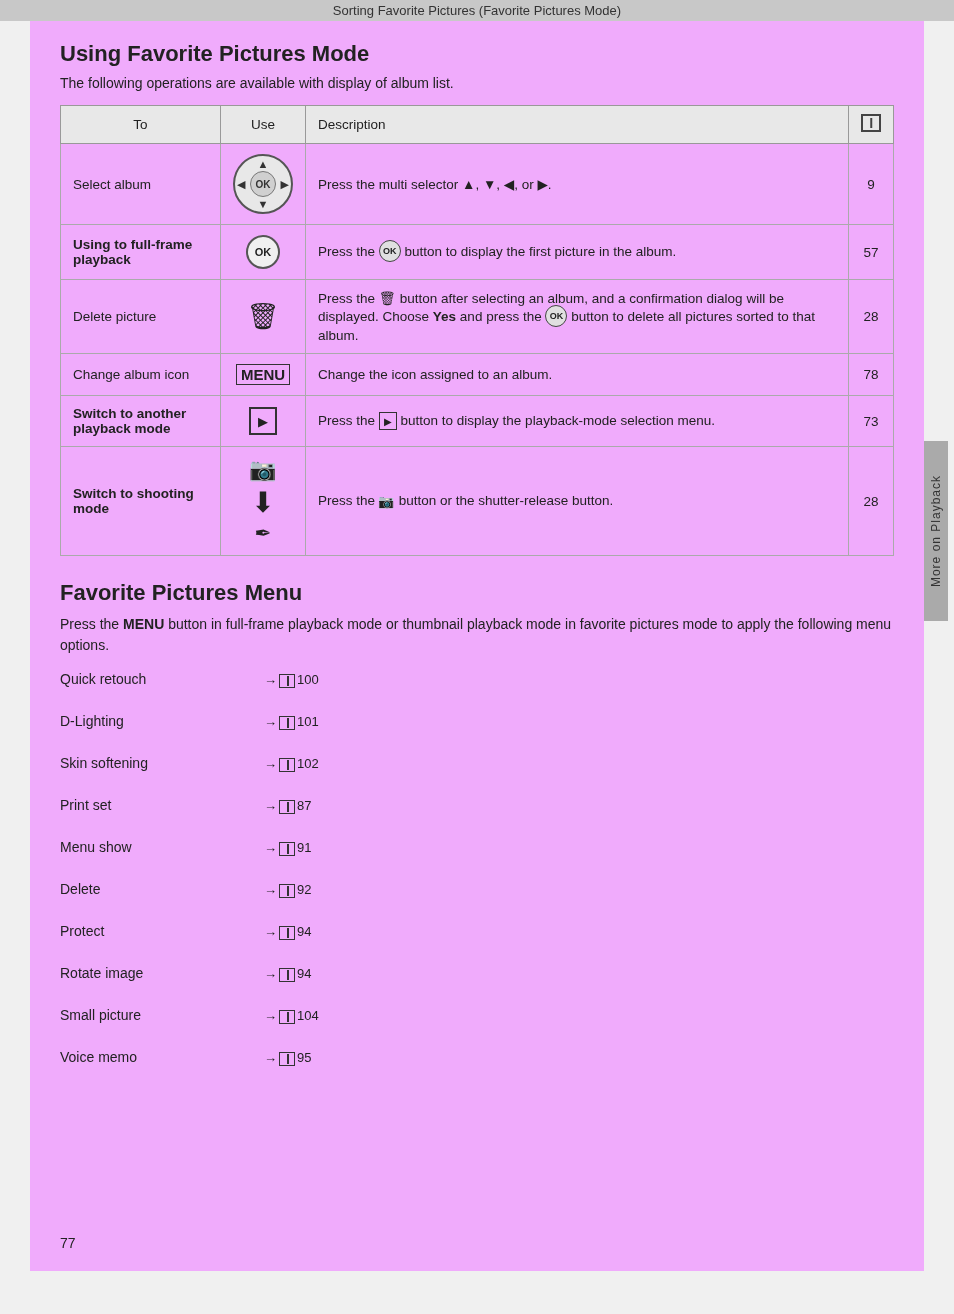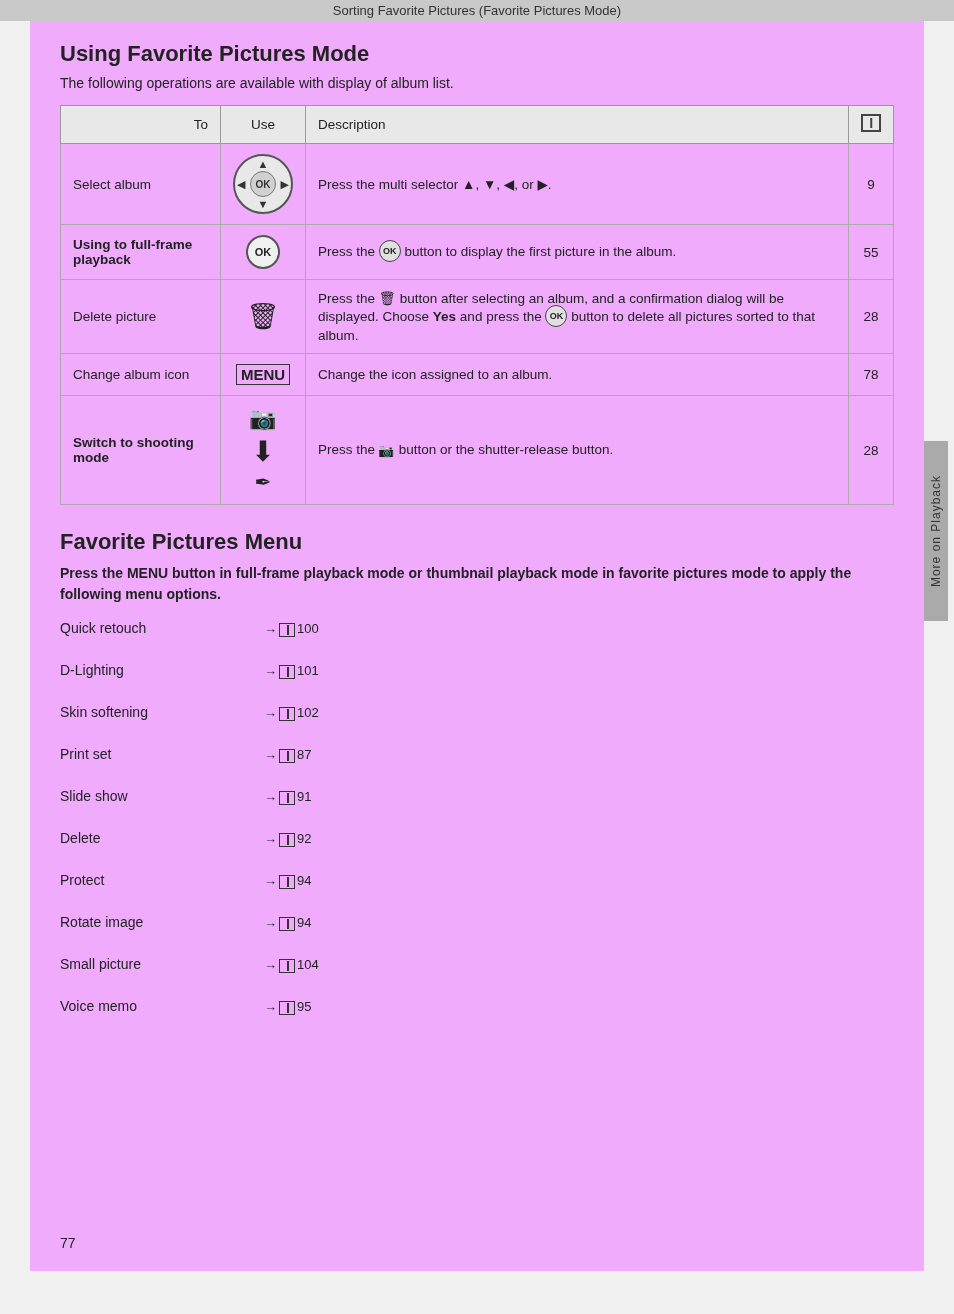--- a/index.html
+++ b/index.html
@@ -49,21 +49,21 @@
     }
 
     .main-table thead tr th {
       background: #e8e8e8;
       border: 1px solid #999;
       padding: 8px 12px;
       text-align: center;
       font-weight: normal;
     }
 
-    .main-table thead tr th.col-to { text-align: right; width: 160px; }
+    .main-table thead tr th.col-to { text-align: center; width: 160px; }
     .main-table thead tr th.col-use { width: 80px; }
     .main-table thead tr th.col-desc { text-align: left; }
     .main-table thead tr th.col-ref { width: 40px; }
 
     .main-table tbody tr td {
       border: 1px solid #aaa;
       padding: 10px 12px;
       vertical-align: middle;
     }
 
@@ -107,21 +107,20 @@
     .menu-section-title {
       font-size: 22px;
       font-weight: bold;
       margin-bottom: 8px;
     }
 
     .menu-section-intro {
       font-size: 14px;
       margin-bottom: 14px;
       line-height: 1.5;
-      font-weight: bold;
     }
 
     .menu-list {
       display: grid;
       grid-template-columns: 180px auto;
       row-gap: 2px;
       font-size: 14px;
       gap: 24px;
     }
 
@@ -299,21 +298,21 @@
       </tr>
 
       <tr>
         <td class="col-to"><strong>Using to full-frame playback</strong></td>
         <td class="col-use">
           <span class="icon-ok-btn">OK</span>
         </td>
         <td class="col-desc">
           Press the <span class="inline-ok">OK</span> button to display the first picture in the album.
         </td>
-        <td class="col-ref">55</td>
+        <td class="col-ref">57</td>
       </tr>
 
       <tr>
         <td class="col-to">Delete picture</td>
         <td class="col-use">
           <span style="font-size:26px;">🗑</span>
         </td>
         <td class="col-desc">
           Press the 🗑 button after selecting an album, and a confirmation dialog will be displayed. Choose <strong>Yes</strong> and press the <span class="inline-ok">OK</span> button to delete all pictures sorted to that album.
         </td>
@@ -324,20 +323,30 @@
         <td class="col-to">Change album icon</td>
         <td class="col-use">
           <span class="icon-menu">MENU</span>
         </td>
         <td class="col-desc">
           Change the icon assigned to an album.
         </td>
         <td class="col-ref">78</td>
       </tr>
 
+      <tr>
+        <td class="col-to"><strong>Switch to another playback mode</strong></td>
+        <td class="col-use">
+          <span class="icon-play-btn">▶</span>
+        </td>
+        <td class="col-desc">
+          Press the <span class="icon-play-btn" style="display:inline-flex;width:18px;height:18px;font-size:10px;border:1.5px solid #333;vertical-align:middle;">▶</span> button to display the playback-mode selection menu.
+        </td>
+        <td class="col-ref">73</td>
+      </tr>
 
       <tr class="merged-shooting-row">
         <td class="col-to" rowspan="1"><strong>Switch to shooting mode</strong></td>
         <td class="col-use">
           <div class="camera-icon-cell">
             <span style="font-size:22px;">📷</span>
             <span style="font-size:28px;line-height:1;">⬇<br><span style="font-size:20px;">✒</span></span>
           </div>
         </td>
         <td class="col-desc">
@@ -368,21 +377,21 @@
     <span class="menu-list-item-label">Skin softening</span>
     <span class="menu-list-item-ref">
       <span class="arrow-box">→<span class="book-icon"></span> 102</span>
     </span>
 
     <span class="menu-list-item-label">Print set</span>
     <span class="menu-list-item-ref">
       <span class="arrow-box">→<span class="book-icon"></span> 87</span>
     </span>
 
-    <span class="menu-list-item-label">Slide show</span>
+    <span class="menu-list-item-label">Menu show</span>
     <span class="menu-list-item-ref">
       <span class="arrow-box">→<span class="book-icon"></span> 91</span>
     </span>
 
     <span class="menu-list-item-label">Delete</span>
     <span class="menu-list-item-ref">
       <span class="arrow-box">→<span class="book-icon"></span> 92</span>
     </span>
 
     <span class="menu-list-item-label">Protect</span>

